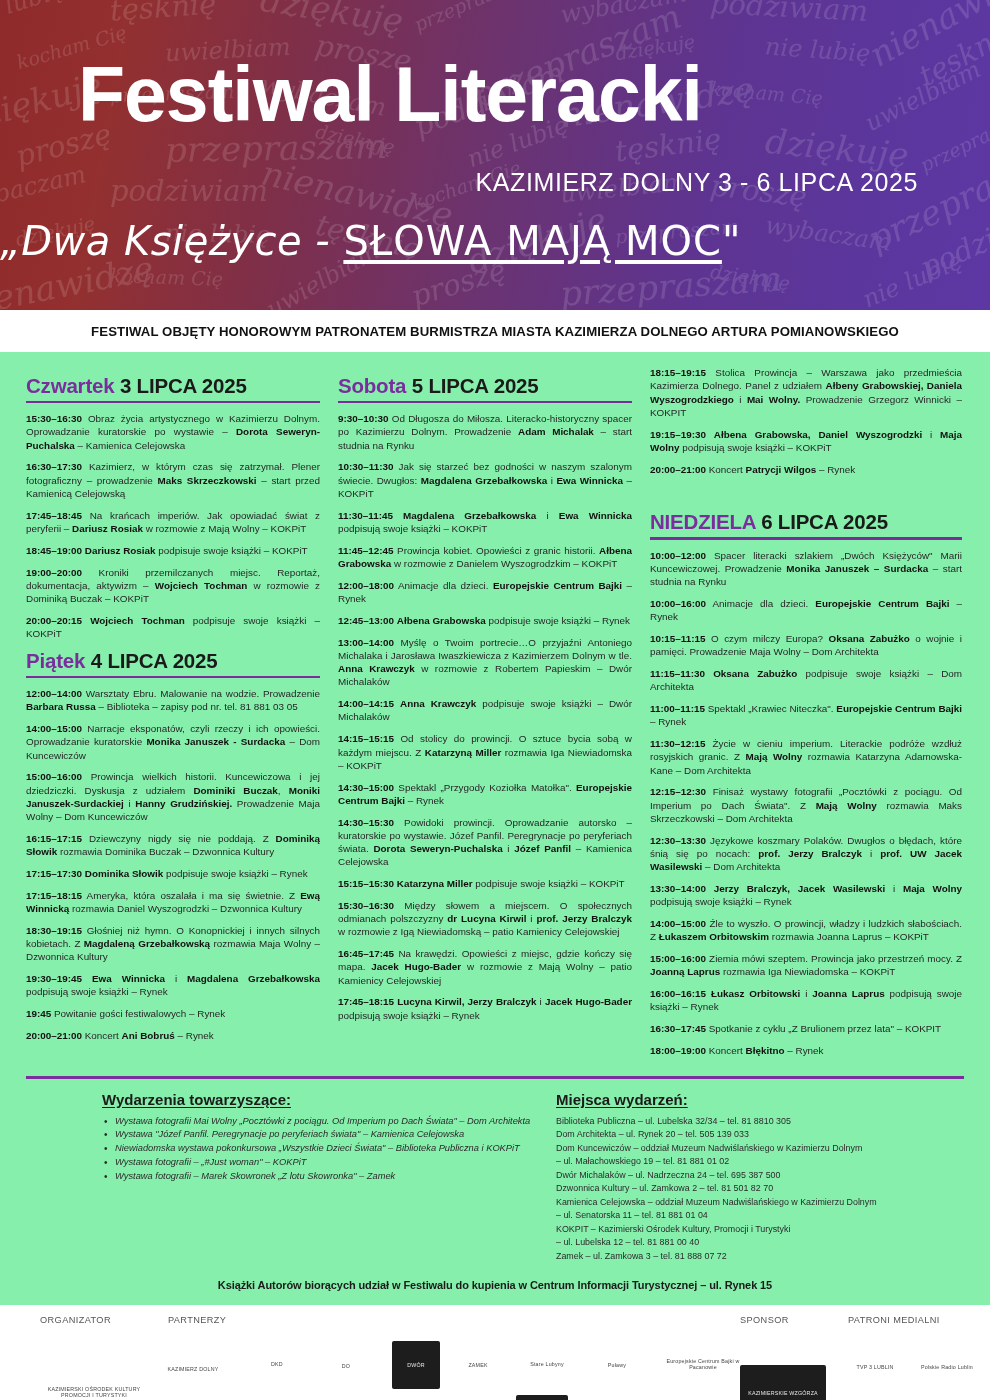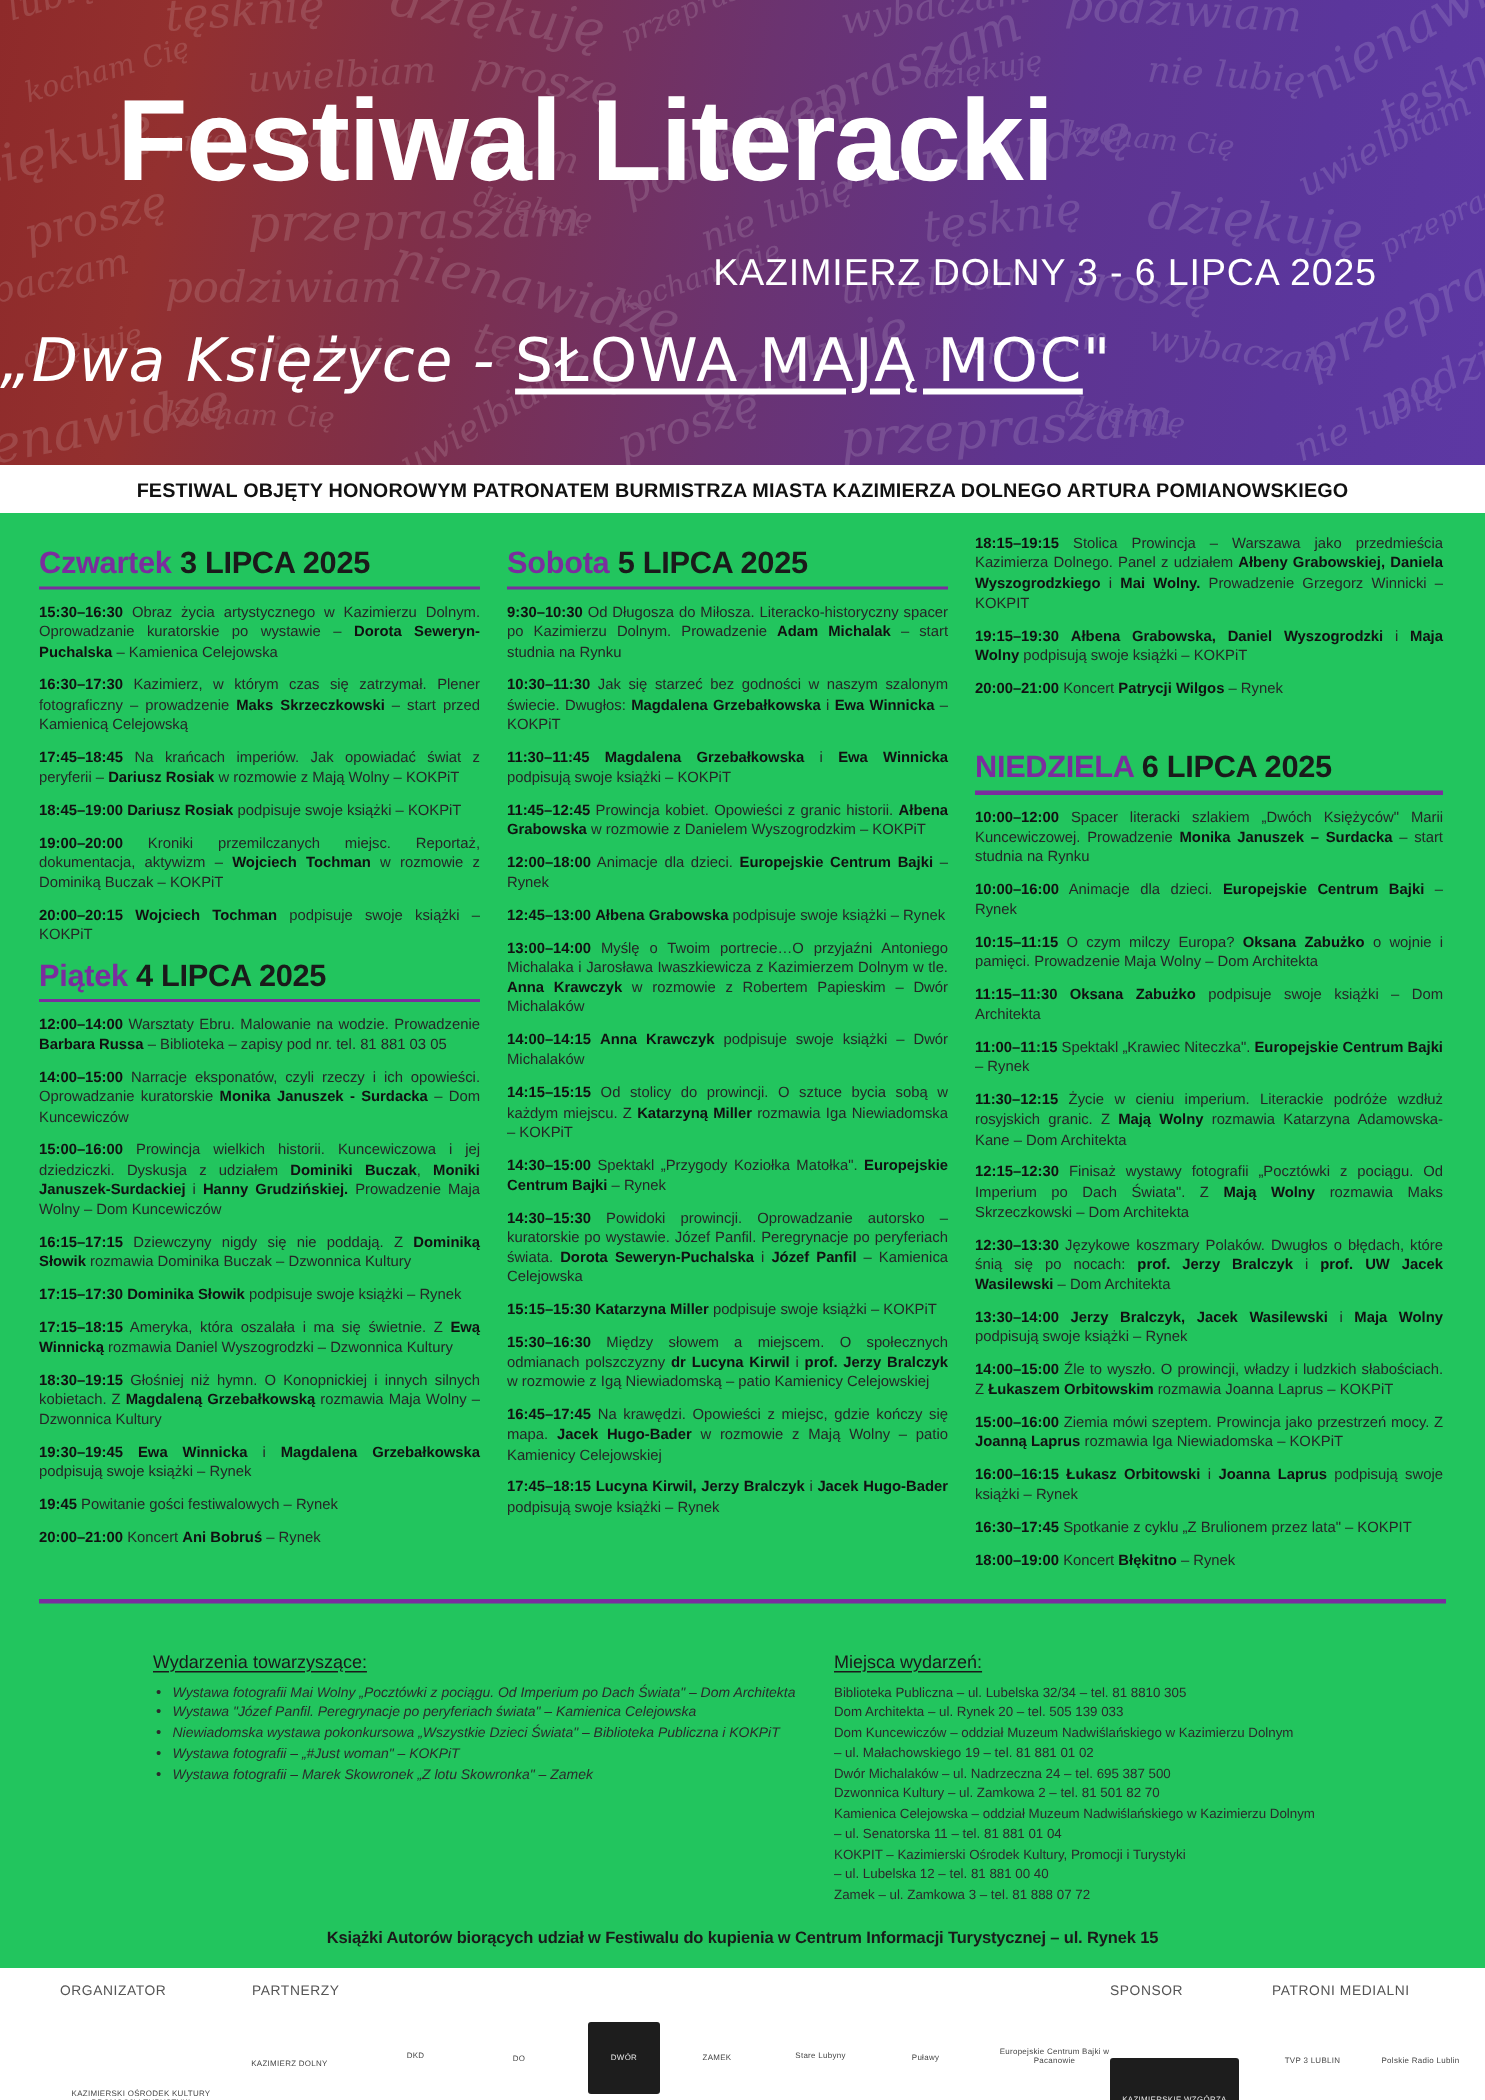--- a/index.html
+++ b/index.html
@@ -33,26 +33,26 @@
   }
   .hero-motto {
     position: absolute; left: 0; right: 0; top: 218px; 
     font-family: "DejaVu Sans", sans-serif; font-size: 40px; color: #fff;
     font-style: italic; letter-spacing: .5px;
   }
   .hero-motto .u { text-decoration: underline; text-underline-offset: 5px; font-style: normal; letter-spacing: 1px; }
 
   
   .patronage {
-    height: 32px; background: #fff; display: flex; align-items: center; justify-content: center;
+    height: 42px; background: #fff; display: flex; align-items: center; justify-content: center;
     font-size: 13.2px; font-weight: bold; letter-spacing: .1px; color: #111;
   }
 
   
-  .body-wrap { background: #22c55e; padding: 14px 0 0 0; }
+  .body-wrap { background: #86efac; padding: 14px 0 0 0; }
   .columns { display: flex; gap: 0; padding: 0 26px; }
   .col { width: 312px; padding-right: 18px; }
   .col:last-child { padding-right: 0; }
 
   .day-head { margin: 8px 0 9px 0; }
   .day-head .dh-line {
     font-size: 20.5px; font-weight: bold; color: #1a1a1a; letter-spacing: -.2px; padding-bottom: 3px;
   }
   .day-head .dh-name { color: #7b2d9e; }
   .day-head .rule { height: 2.2px; background: #7b2d9e; width: 100%; }
@@ -60,22 +60,22 @@
   .ev { font-size: 9.9px; line-height: 1.34; color: #262626; margin-bottom: 8.5px; text-align: justify; }
   .ev .t { font-weight: bold; color: #111; }
   .ev b { font-weight: bold; color: #111; }
 
   
   .hr-purple { height: 3px; background: #7b2d9e; margin: 10px 26px 0 26px; }
   .info { display: flex; padding: 12px 26px 0 26px; }
   .info-left { width: 520px; padding-left: 76px; }
   .info-right { flex: 1; padding-left: 10px; }
   .info-title {
-    font-size: 12px; font-weight: normal; text-decoration: underline;
-    text-underline-offset: 2px; color: #1a1a1a; margin-bottom: 7px; margin-top: 20px;
+    font-size: 15px; font-weight: bold; text-decoration: underline;
+    text-underline-offset: 2px; color: #1a1a1a; margin-bottom: 7px;
   }
   .acc-list { list-style: none; }
   .acc-list li {
     font-size: 9.3px; font-style: italic; color: #2b2b2b; line-height: 1.5;
     padding-left: 13px; position: relative;
   }
   .acc-list li::before {
     content: "•"; position: absolute; left: 2px; top: -1px; font-size: 10px; font-style: normal;
   }
   .venue-line { font-size: 8.9px; color: #2b2b2b; line-height: 1.52; }

